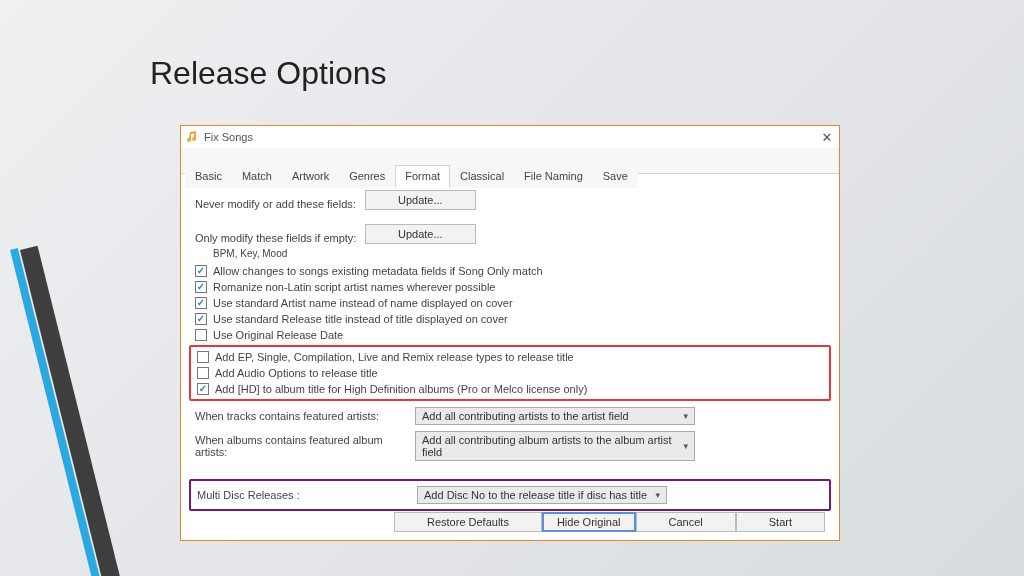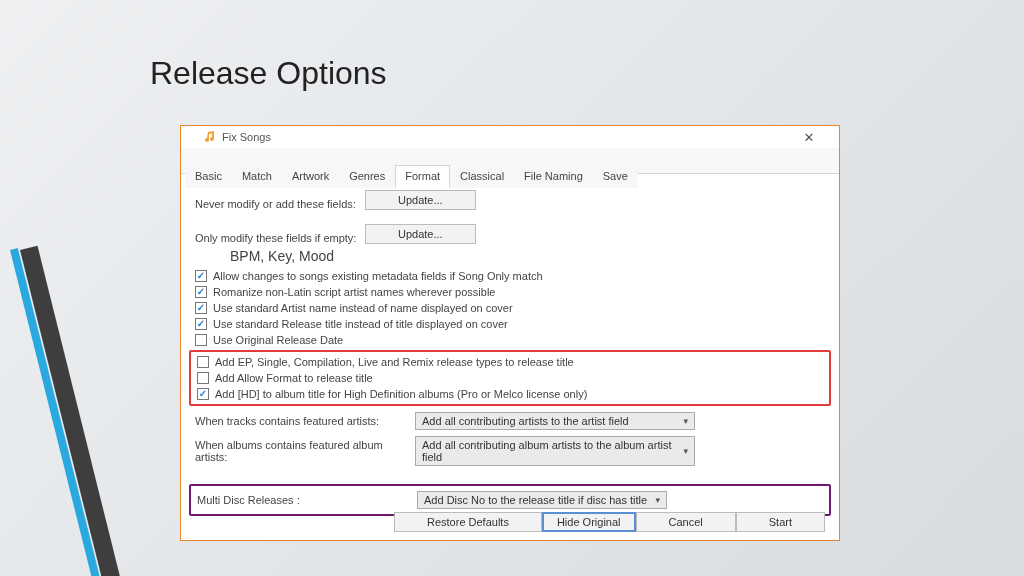--- a/index.html
+++ b/index.html
@@ -14,35 +14,35 @@
 .bar { position:absolute; transform-origin: top left; }
 .bar3 { width: 8px; height: 400px; background:#2aa9e0; left:110px; top:300px; transform: rotate(-14deg);}
 .bar4 { width: 18px; height: 400px; background:#3e3e3e; left:120px; top:300px; transform: rotate(-14deg);}
 
 h1.slide-title { position:absolute; left:150px; top:55px; font-weight:400; font-size:32px; color:#222; }
 
 .window {
   position:absolute; left:180px; top:125px; width:660px; height:416px;
   background:#fff; border:1px solid #e6862a; font-size:11px; color:#333;
 }
-.titlebar { display:flex; align-items:center; height:22px; padding:0 22px; }
+.titlebar { display:flex; align-items:center; height:22px; padding:0 4px; }
 .titlebar .ico { width:14px; height:14px; margin-right:5px; display:inline-flex; align-items:center; justify-content:center; }
 .titlebar .title { flex:1; color:#555; font-size:11px;}
 .titlebar .close { width:16px; text-align:center; color:#555; cursor:pointer; font-size:13px;}
 
 .tabs { display:flex; border-bottom:1px solid #d4d4d4; padding:2px 4px 0 4px; gap:0; background:#f7f7f7;}
 .tab { padding:4px 9px 5px; font-size:11px; color:#444; cursor:pointer; border:1px solid transparent; border-bottom:none; position:relative; top:15px; background:#f7f7f7;}
 .tab.active { background:#fff; border-color:#d4d4d4; border-bottom:1px solid #fff;}
 .content { padding:10px 14px 8px; }
 
 .row { display:flex; align-items:flex-end; margin:6px 0; }
 .row .lbl { width:170px; color:#444; }
 .btn { background:#f2f2f2; border:1px solid #bbb; padding:3px 32px; font-size:11px; cursor:pointer; min-width:78px; text-align:center;}
 .btn.primary { border:2px solid #5a8fd6; padding:2px 13px;}
-.indent { margin-left:35px; color:#444; font-size:14px; margin-top:-2px; margin-bottom:6px;}
+.indent { margin-left:18px; color:#444; font-size:10px; margin-top:-2px; margin-bottom:6px;}
 
 .chk-row { display:flex; align-items:center; margin:4px 0; }
 .chk { width:12px; height:12px; border:1px solid #777; margin-right:6px; display:inline-flex; align-items:center; justify-content:center; cursor:pointer; flex-shrink:0;}
 .chk.checked::after { content:"✓"; color:#2a7fd6; font-size:10px; line-height:10px; font-weight:bold;}
 .chk-row .txt { color:#444; }
 
 .hl-box { border:2px solid #e03a3a; border-radius:2px; padding:0 6px; margin:4px -6px;}
 
 .sel-row { display:flex; align-items:center; margin:6px 0; }
 .sel-row .slabel { width:220px; color:#444; }
@@ -126,21 +126,21 @@
         </div>
       </div>
 
     <div class="hl-box" id="hlchecks">
         <div class="chk-row">
           <span class="chk"></span>
           <span class="txt">Add EP, Single, Compilation, Live and Remix release types to release title</span>
         </div>
         <div class="chk-row">
           <span class="chk"></span>
-          <span class="txt">Add Allow Format to release title</span>
+          <span class="txt">Add Audio Options to release title</span>
         </div>
         <div class="chk-row">
           <span class="chk checked"></span>
           <span class="txt">Add [HD] to album title for High Definition albums (Pro or Melco license only)</span>
         </div>
       </div>
 
     <div class="sel-row">
       <span class="slabel">When tracks contains featured artists:</span>
       <div class="select">

